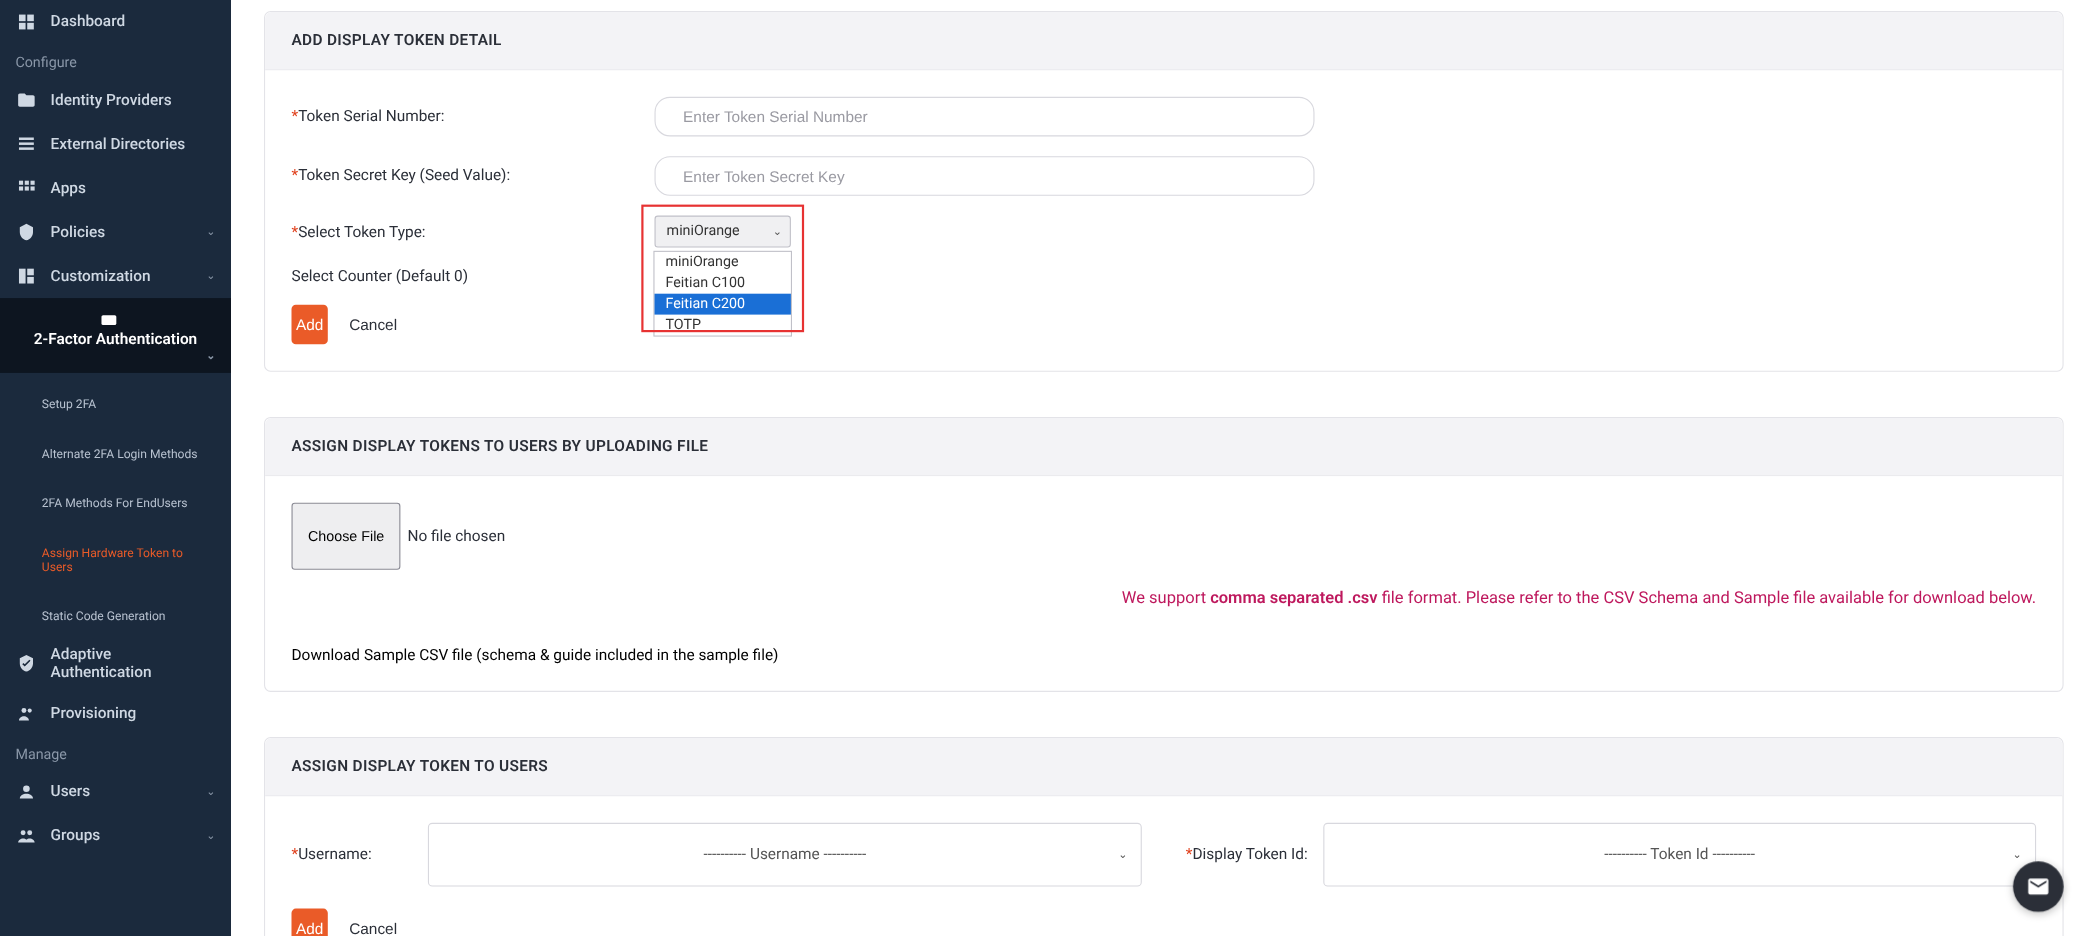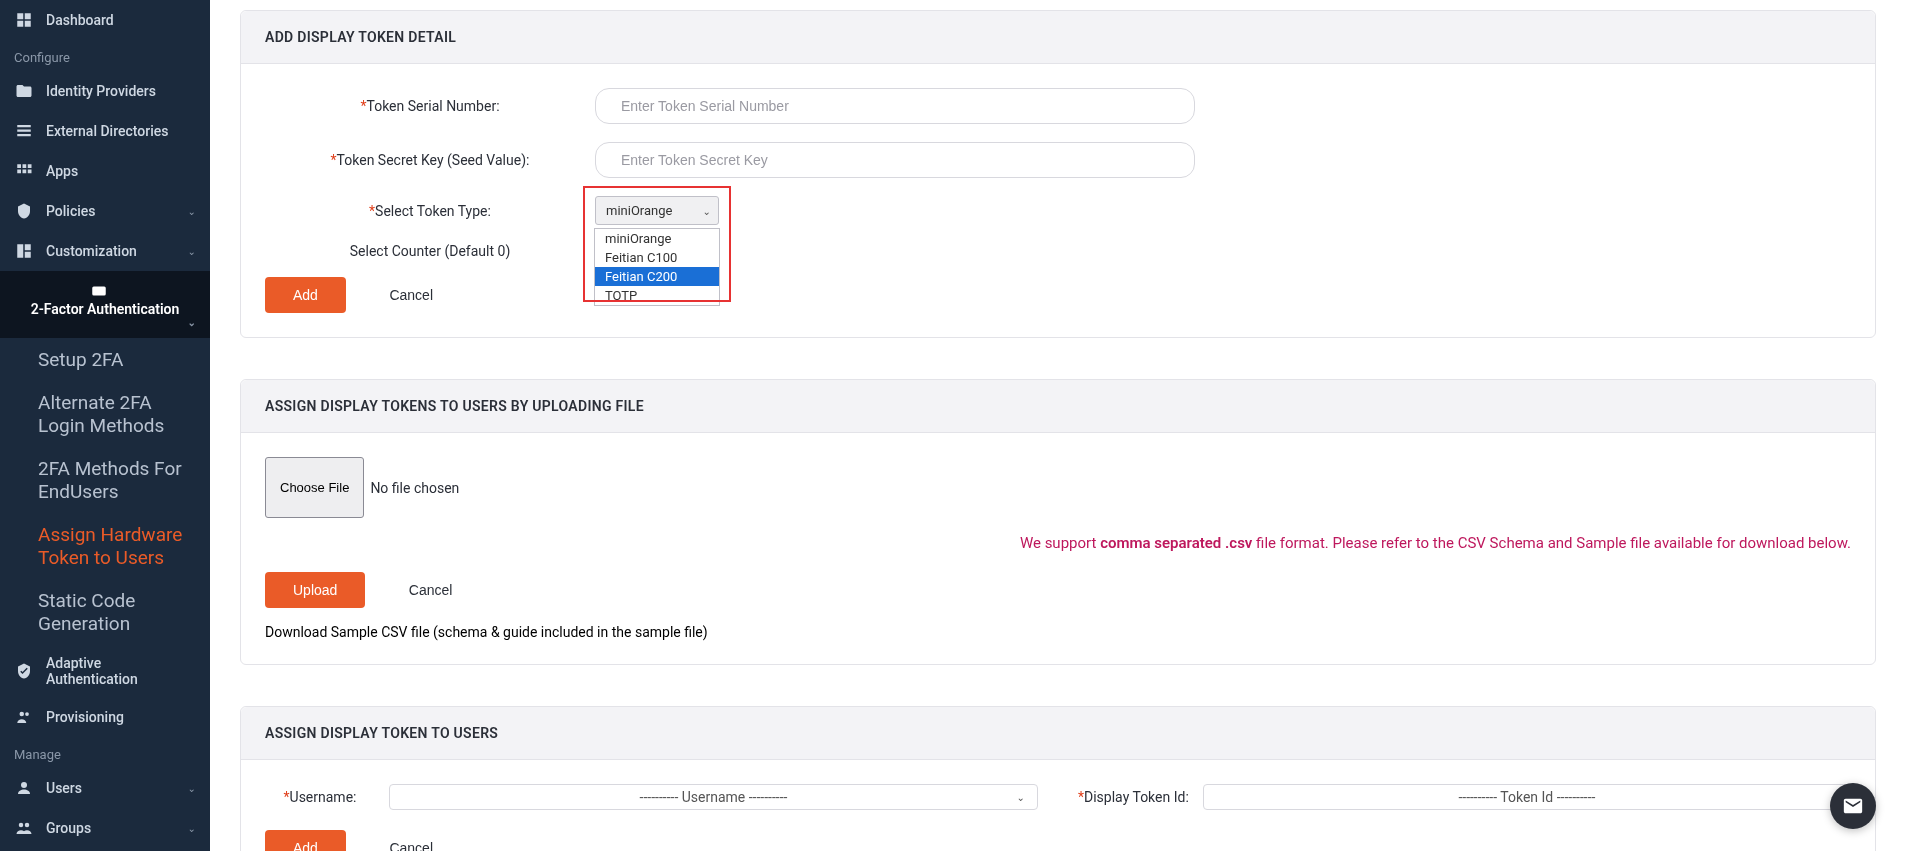--- a/index.html
+++ b/index.html
@@ -9,61 +9,61 @@
 
 .sidebar { width: 210px; background: #1b2a3d; color: #cfd8e3; overflow-y: auto; flex-shrink: 0; }
 .sidebar::-webkit-scrollbar { width: 6px; }
 .sidebar::-webkit-scrollbar-thumb { background: #3a4a5f; border-radius: 3px; }
 .nav-item { display: flex; align-items: center; padding: 10px 14px; cursor: pointer; font-size: 14px; font-weight: 500; }
 .nav-item.active { background: #0d1520; color: #fff; font-weight: 600; flex-direction: column; }
 .nav-icon { width: 20px; height: 20px; margin-right: 12px; display: inline-flex; align-items: center; justify-content: center; flex-shrink: 0; }
 .nav-icon svg { width: 18px; height: 18px; fill: currentColor; }
 .nav-section { padding: 10px 14px 6px; font-size: 13px; color: #8a97a8; }
 .nav-chevron { margin-left: auto; font-size: 10px; color: #8a97a8; }
-.sub-item { padding: 10px 14px 10px 38px; font-size: 19px; cursor: pointer; color: #b8c2d0; }
+.sub-item { padding: 22px 14px 10px 38px; font-size: 11px; cursor: pointer; color: #b8c2d0; }
 .sub-item.highlight { color: #ea5b28; }
 
 
 .main { flex: 1; padding: 0 30px; overflow-y: auto; background: #fff; }
 .main::-webkit-scrollbar { width: 10px; }
 .main::-webkit-scrollbar-thumb { background: #ccc; border-radius: 5px; }
 
 .panel { border: 1px solid #e3e3e8; border-radius: 6px; margin-bottom: 41px; background: #fff; }
 .panel-header { padding: 18px 24px; font-size: 14px; font-weight: 600; color: #2b2f38; letter-spacing: 0.3px; background: #f3f3f6; border-bottom: 1px solid #e3e3e8; border-radius: 6px 6px 0 0; }
 .panel-body { padding: 24px; }
 
 .form-row { display: flex; align-items: center; margin-bottom: 18px; }
-.form-label { width: 330px; font-size: 14px; color: #2b2f38; text-align: center; }
+.form-label { width: 330px; font-size: 14px; color: #2b2f38; }
 .req { color: #e03e1a; }
 .form-control { flex: 0 0 600px; padding: 9px 25px; border: 1px solid #d8d8de; border-radius: 14px; font-size: 14px; color: #333; background: #fff; }
 .form-control::placeholder { color: #9a9aa2; }
 .select-wrap { position: relative; display: inline-block; }
 .select-box { width: 124px; padding: 6px 26px 6px 10px; border: 1px solid #c0c0c8; border-radius: 3px; font-size: 13px; background: #f0f0f2; cursor: pointer; }
 .select-caret { position: absolute; right: 8px; top: 50%; transform: translateY(-50%); font-size: 10px; color: #555; pointer-events: none; }
 .highlight-box { position: absolute; top: -10px; left: -12px; width: 148px; height: 116px; border: 2px solid #e73232; pointer-events: none; z-index: 5; }
 .dropdown-open { position: absolute; top: 32px; left: -1px; width: 126px; border: 1px solid #c0c0c8; background: #fff; z-index: 4; }
 .dropdown-opt { padding: 2px 10px; font-size: 13px; cursor: pointer; color: #333; }
 .dropdown-opt.selected { background: #1a6fd6; color: #fff; }
 
-.btn { padding: 10px 28px; border: none; border-radius: 4px; font-size: 14px; cursor: pointer; }
+.btn { padding: 10px 4px; border: none; border-radius: 4px; font-size: 14px; cursor: pointer; }
 .btn-primary { background: #ea5b28; color: #fff; }
 .btn-link { background: none; color: #2b2f38; margin-left: 12px; }
 .actions { margin-top: 10px; }
 
 .file-row { margin-bottom: 16px; display: flex; align-items: center; gap: 6px; }
 .file-btn { padding: 22px 14px; border: 1px solid #8a8a94; background: #eeeef0; border-radius: 3px; font-size: 13px; cursor: pointer; }
 .file-status { font-size: 14px; color: #2b2f38; }
 .support-text { font-size: 15px; color: #be185d; margin-bottom: 20px; text-align: right; }
 .support-text b { font-weight: 600; }
 .download-link { color: #000000; font-size: 14px; cursor: pointer; margin-top: 16px; display: inline-block; text-align: right; }
 
 .grid2 { display: grid; grid-template-columns: 1fr 1fr; gap: 40px; margin-bottom: 20px; }
 .field-inline { display: flex; align-items: center; gap: 14px; }
 .field-inline .form-label { width: auto; min-width: 110px; }
-.select2 { flex: 1; padding: 4px 12px; border: 1px solid #d8d8de; border-radius: 4px; font-size: 14px; background: #fff; cursor: pointer; display: flex; justify-content: center; align-items: center; position: relative; color: #555; }
+.select2 { flex: 1; padding: 20px 12px; border: 1px solid #d8d8de; border-radius: 4px; font-size: 14px; background: #fff; cursor: pointer; display: flex; justify-content: center; align-items: center; position: relative; color: #555; }
 .select2 .caret2 { position: absolute; right: 12px; font-size: 10px; }
 
 .chat-fab { position: fixed; right: 30px; bottom: 22px; width: 46px; height: 46px; border-radius: 50%; background: #2b2f38; display: flex; align-items: center; justify-content: center; cursor: pointer; box-shadow: 0 2px 8px rgba(0,0,0,0.25); }
 .chat-fab svg { width: 22px; height: 22px; fill: #fff; }
 </style>
 </head>
 <body>
 
 <div class="app">
   <aside class="sidebar">
@@ -231,24 +231,20 @@
     <section class="panel">
       <div class="panel-header">ASSIGN DISPLAY TOKENS TO USERS BY UPLOADING FILE</div>
       <div class="panel-body">
         <div class="file-row">
           <button class="file-btn">Choose File</button>
           <span class="file-status">No file chosen</span>
         </div>
         <p class="support-text">
           <span>We support </span><b>comma separated .csv</b><span> file format. Please refer to the CSV Schema and Sample file available for download below.</span>
         </p>
-        <div class="actions">
-          <button class="btn btn-primary">Upload</button>
-          <button class="btn btn-link">Cancel</button>
-        </div>
         <a class="download-link">Download Sample CSV file (schema &amp; guide included in the sample file)</a>
       </div>
     </section>
 
     <section class="panel">
       <div class="panel-header">ASSIGN DISPLAY TOKEN TO USERS</div>
       <div class="panel-body">
         <div class="grid2">
           <div class="field-inline">
             <label class="form-label"><span class="req">*</span><span>Username:</span></label>

